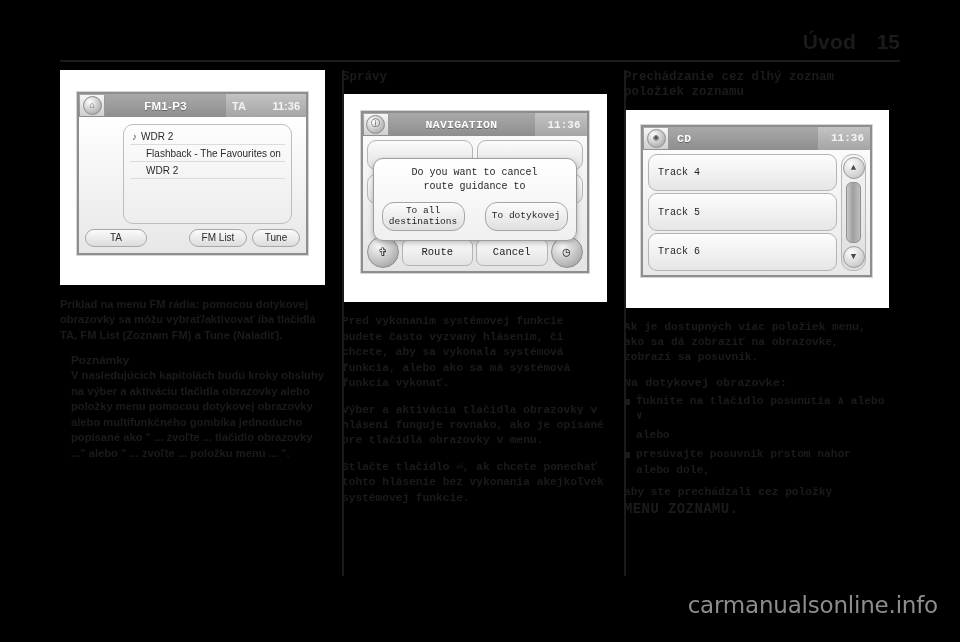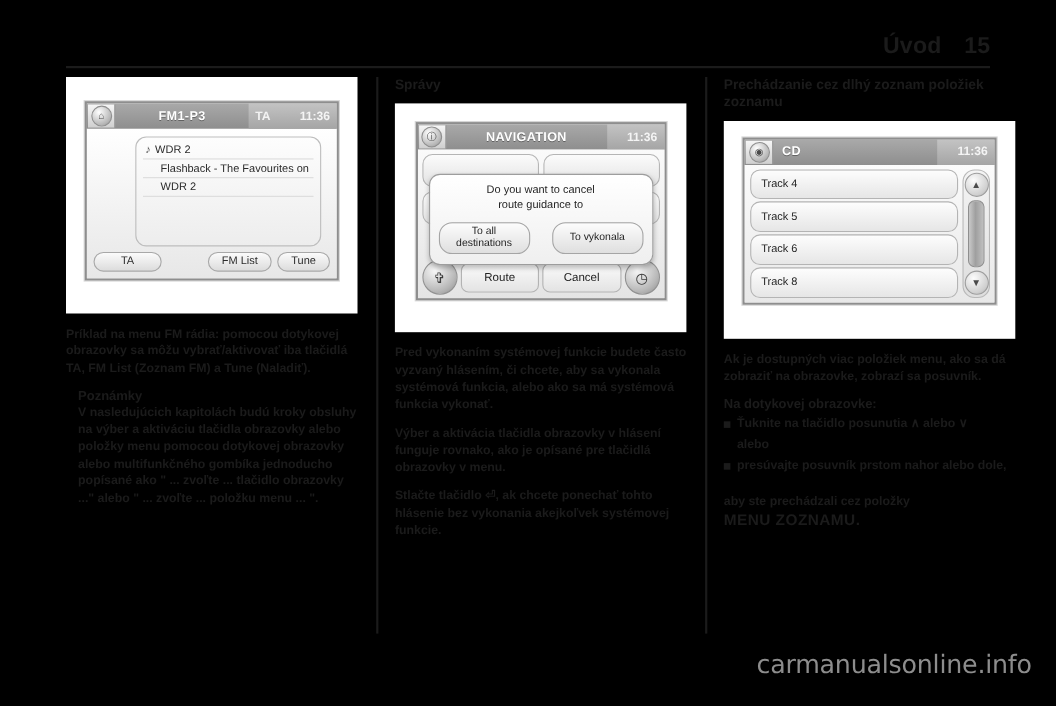--- a/index.html
+++ b/index.html
@@ -40,21 +40,21 @@
   
   .cols{
     position:absolute;left:60px;top:70px;
     width:840px;height:510px;
     display:flex;
   }
   .col{
     width:265px;
     position:relative;
   }
-  .col + .col{margin-left:17px;padding-left:17px;}
+  .col + .col{margin-left:17px;font-family:Liberation Mono, monospace;}
   .divider{
     position:absolute;left:0;top:0;bottom:0;width:2px;background:#1b1b1b;
   }
 
   .col-heading{
     font-size:12.5px;font-weight:bold;line-height:1.22;
     color:#1b1b1b;margin:0 0 9px 0;
   }
 
   
@@ -363,21 +363,21 @@
               <div class="nav-wide">Route</div>
               <div class="nav-wide">Cancel</div>
               <div class="nav-round">◷</div>
             </div>
 
             <div class="nav-dialog">
               <div class="dlg-text">Do you want to cancel</div>
               <div class="dlg-text">route guidance to</div>
               <div class="dlg-buttons">
                 <div class="dlg-btn">To all destinations</div>
-                <div class="dlg-btn">To vykonala</div>
+                <div class="dlg-btn">To dotykovej</div>
               </div>
             </div>
           </div>
         </div>
       </div>
 
       <p class="body-text bold first">Pred vykonaním systémovej funkcie budete často vyzvaný hlásením, či chcete, aby sa vykonala systémová funkcia, alebo ako sa má systémová funkcia vykonať.</p>
       <p class="body-text bold">Výber a aktivácia tlačidla obrazovky v hlásení funguje rovnako, ako je opísané pre tlačidlá obrazovky v menu.</p>
       <p class="body-text bold">Stlačte tlačidlo ⏎, ak chcete ponechať tohto hlásenie bez vykonania akejkoľvek systémovej funkcie.</p>
     </div>
@@ -396,21 +396,20 @@
             <div class="tb-label" style="text-align:left;padding-left:8px">CD</div>
             <div class="tb-right narrow">
               <span class="tb-clock">11:36</span>
             </div>
           </div>
           <div class="cd-body">
             <div class="cd-list">
               <div class="cd-item">Track 4</div>
               <div class="cd-item">Track 5</div>
               <div class="cd-item">Track 6</div>
-              <div class="cd-item">Track 8</div>
             </div>
             <div class="cd-scroll">
               <div class="sc-arrow">▲</div>
               <div class="sc-thumb"></div>
               <div class="sc-arrow">▼</div>
             </div>
           </div>
         </div>
       </div>
 
@@ -423,21 +422,21 @@
         <span>Ťuknite na tlačidlo posunutia ∧ alebo ∨</span>
       </div>
 
       <div class="body-text bold" style="margin:3px 0 0 12px">alebo</div>
 
       <div class="bullet-row">
         <span class="bullet-sq"></span>
         <span>presúvajte posuvník prstom nahor alebo dole,</span>
       </div>
 
-      <p class="body-text bold" style="margin-top:17px">aby ste prechádzali cez položky</p>
+      <p class="body-text bold" style="margin-top:7px">aby ste prechádzali cez položky</p>
       <div class="smallcaps">MENU ZOZNAMU.</div>
     </div>
 
   </div>
 
   <div class="footer">
     <div class="watermark">carmanualsonline.info</div>
   </div>
 
 </div>

